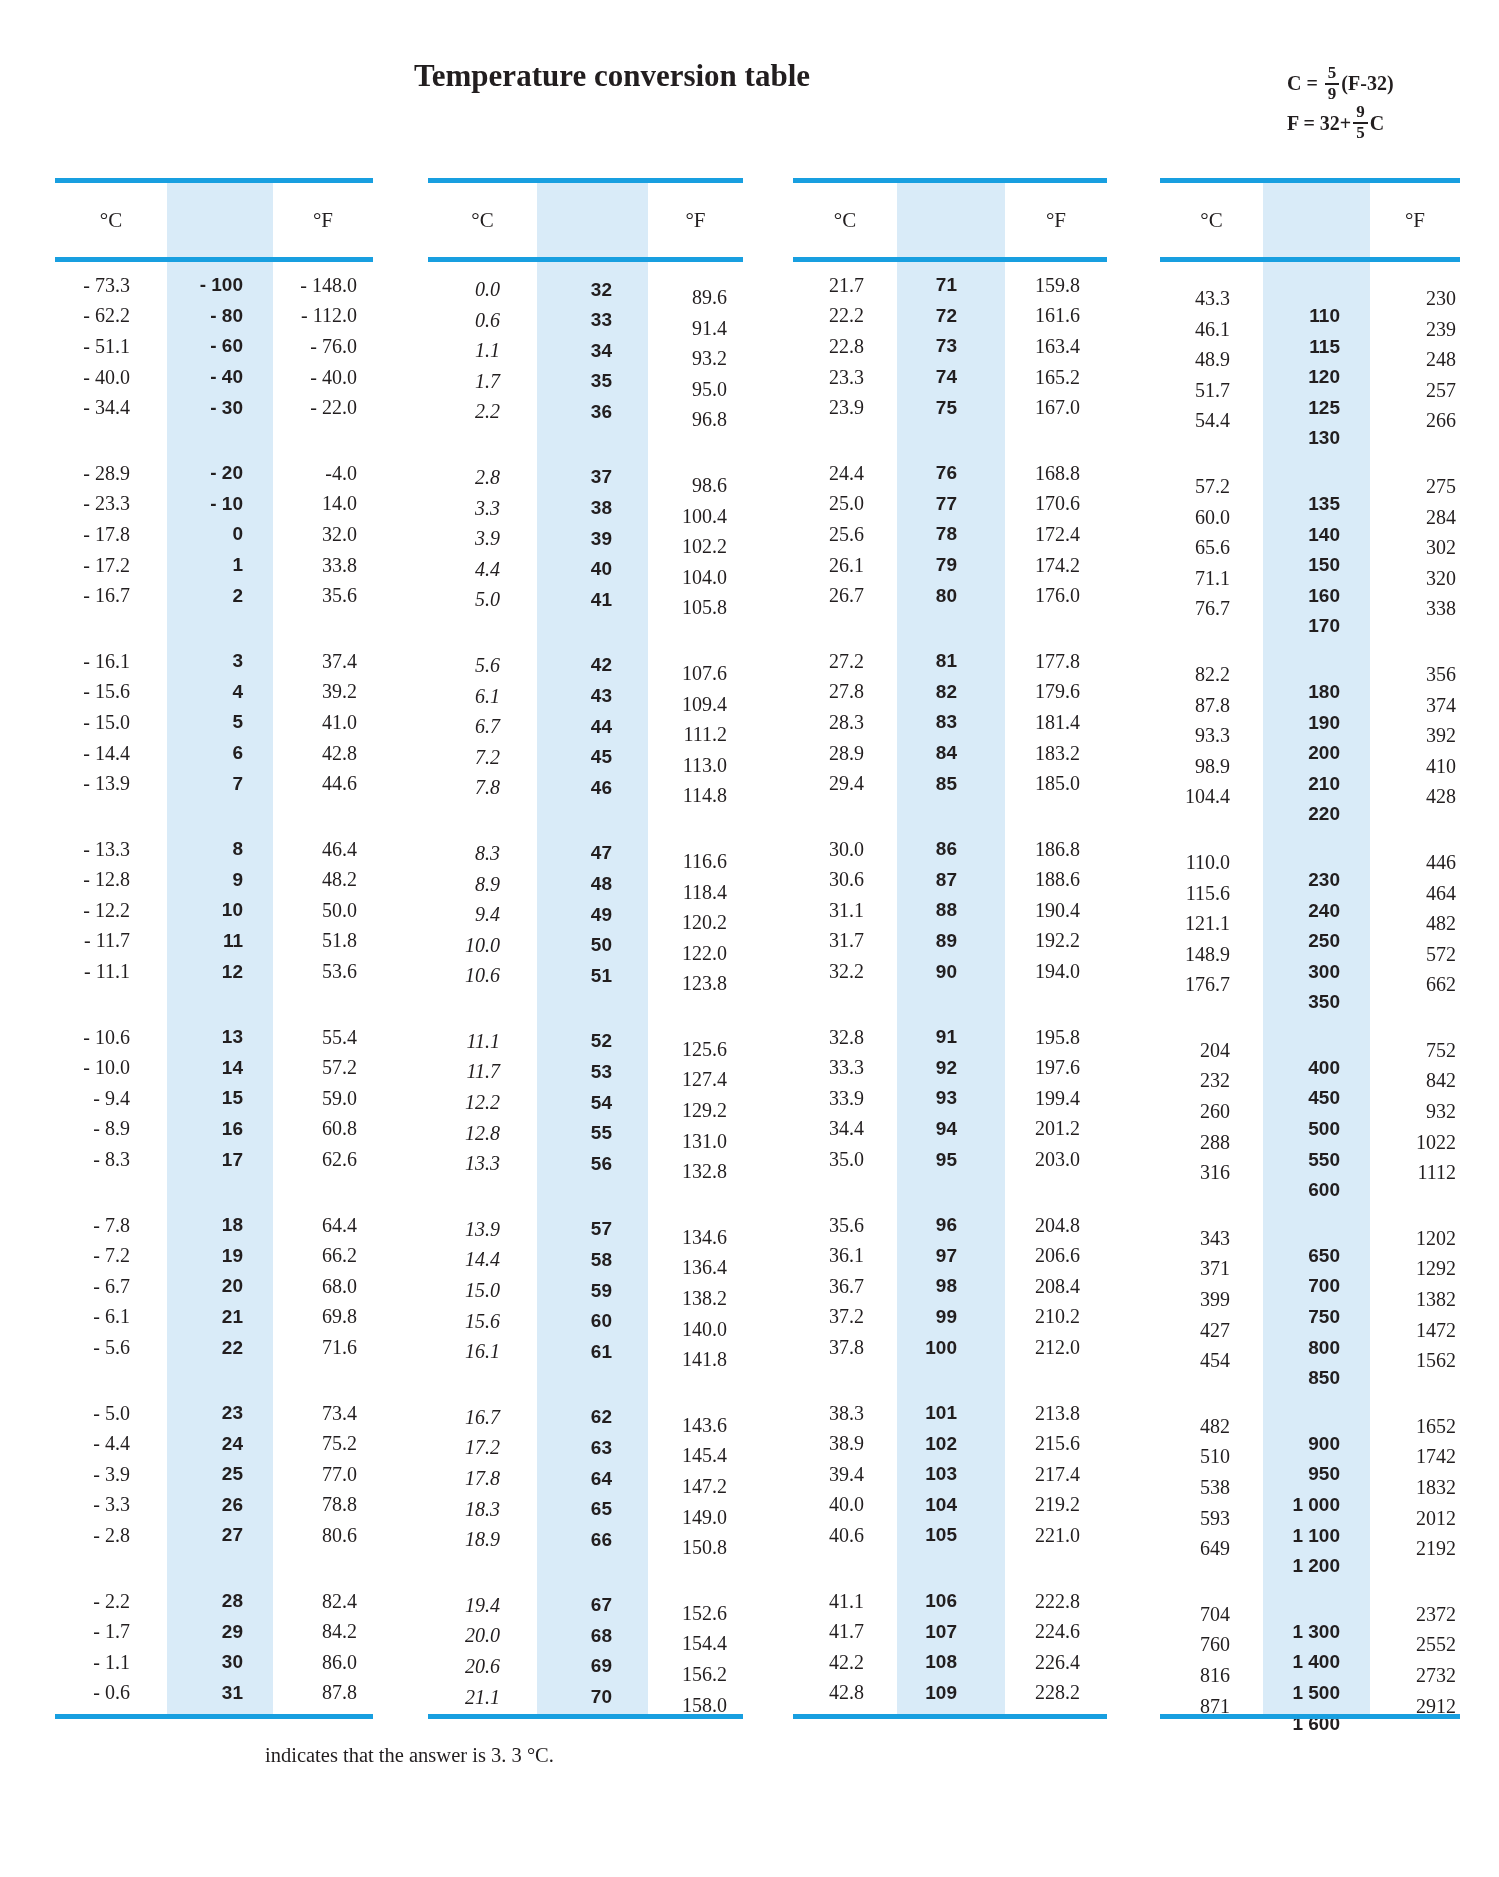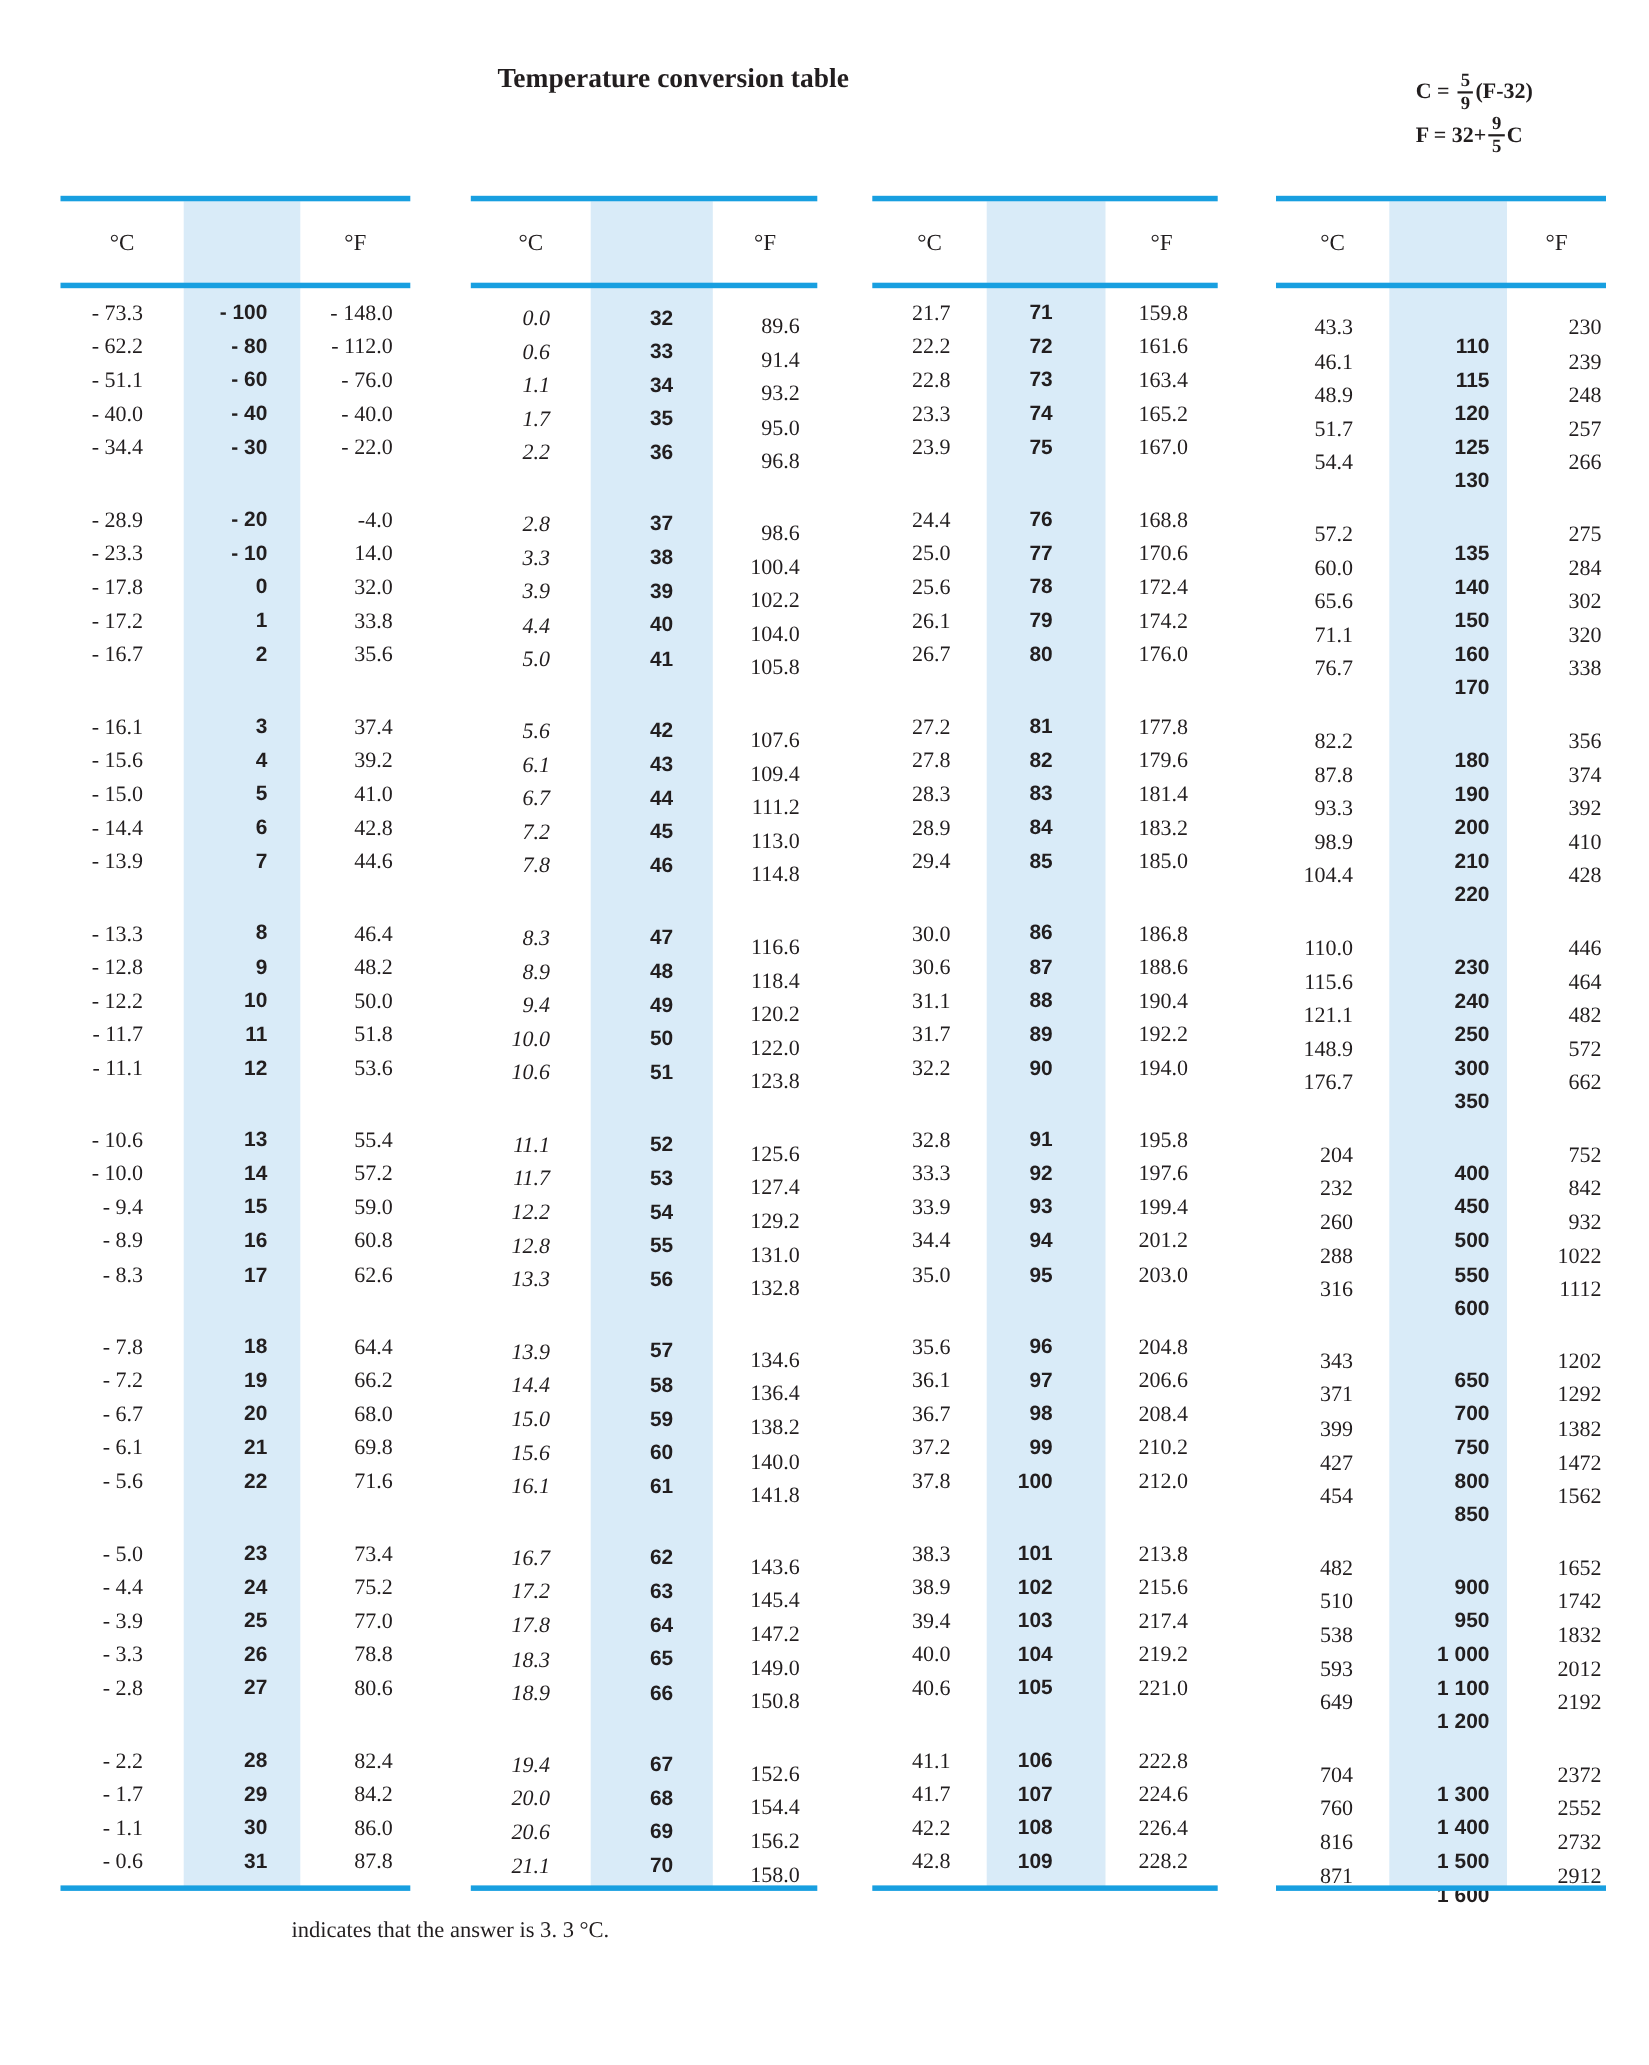--- a/index.html
+++ b/index.html
@@ -1,20 +1,20 @@
 <!DOCTYPE html>
 <html><head>
 <meta charset="utf-8">
 <style>
   html,body{margin:0;padding:0;background:#ffffff;}
   body{width:1499px;height:1877px;position:relative;font-family:"Liberation Serif",serif;color:#221e1f;}
 
   .page-title{
     position:absolute;left:612px;top:58px;transform:translateX(-50%);
-    font-size:25px;font-weight:600;white-space:nowrap;margin:0;
+    font-size:31px;font-weight:600;white-space:nowrap;margin:0;
     font-family:"Liberation Serif",serif;
   }
 
   .formulas{position:absolute;left:1287px;top:64px;font-size:20px;font-weight:600;}
   .formula{display:flex;align-items:center;white-space:pre;}
   .formula + .formula{}
   .frac{display:inline-flex;flex-direction:column;align-items:center;font-size:17px;line-height:1.1;margin:0 2px;}
   .frac .num{border-bottom:2px solid #221e1f;padding:0 3px;}
   .frac .den{padding:0 3px;}
 
@@ -42,21 +42,21 @@
   .brule{margin-top:6px;}
 
   .g1 .trow,.g1 .ghead{grid-template-columns:112px 106px 1fr;}
   .g2 .trow,.g2 .ghead{grid-template-columns:109px 111px 1fr;}
   .g3 .trow,.g3 .ghead{grid-template-columns:104px 108px 1fr;}
   .g4 .trow,.g4 .ghead{grid-template-columns:103px 107px 1fr;}
 
   .g1 .cell.c{padding-right:37px;} .g1 .cell.mid{padding-right:30px;} .g1 .cell.f{padding-right:16px;}
   .g2 .cell.c{padding-right:37px;font-style:italic;} .g2 .cell.mid{padding-right:36px;} .g2 .cell.f{padding-right:16px;margin-top:16px;}
   .g3 .cell.c{padding-right:33px;} .g3 .cell.mid{padding-right:48px;} .g3 .cell.f{padding-right:27px;text-align:right;}
-  .g4 .cell.c{padding-right:33px;} .g4 .cell.mid{padding-right:16px;margin-top:35px;} .g4 .cell.f{padding-right:4px;}
+  .g4 .cell.c{padding-right:33px;} .g4 .cell.mid{padding-right:30px;margin-top:35px;} .g4 .cell.f{padding-right:4px;}
 
   .footnote{position:absolute;left:37px;top:1733px;width:1440px;font-size:20.5px;}
   .footnote p{margin:0;line-height:45px;white-space:nowrap;}
   .footnote .ind2{padding-left:213px;}
   .footnote .ind3{padding-left:228px;}
 </style>
 </head>
 <body>
 
 <h1 class="page-title">Temperature conversion table</h1>

